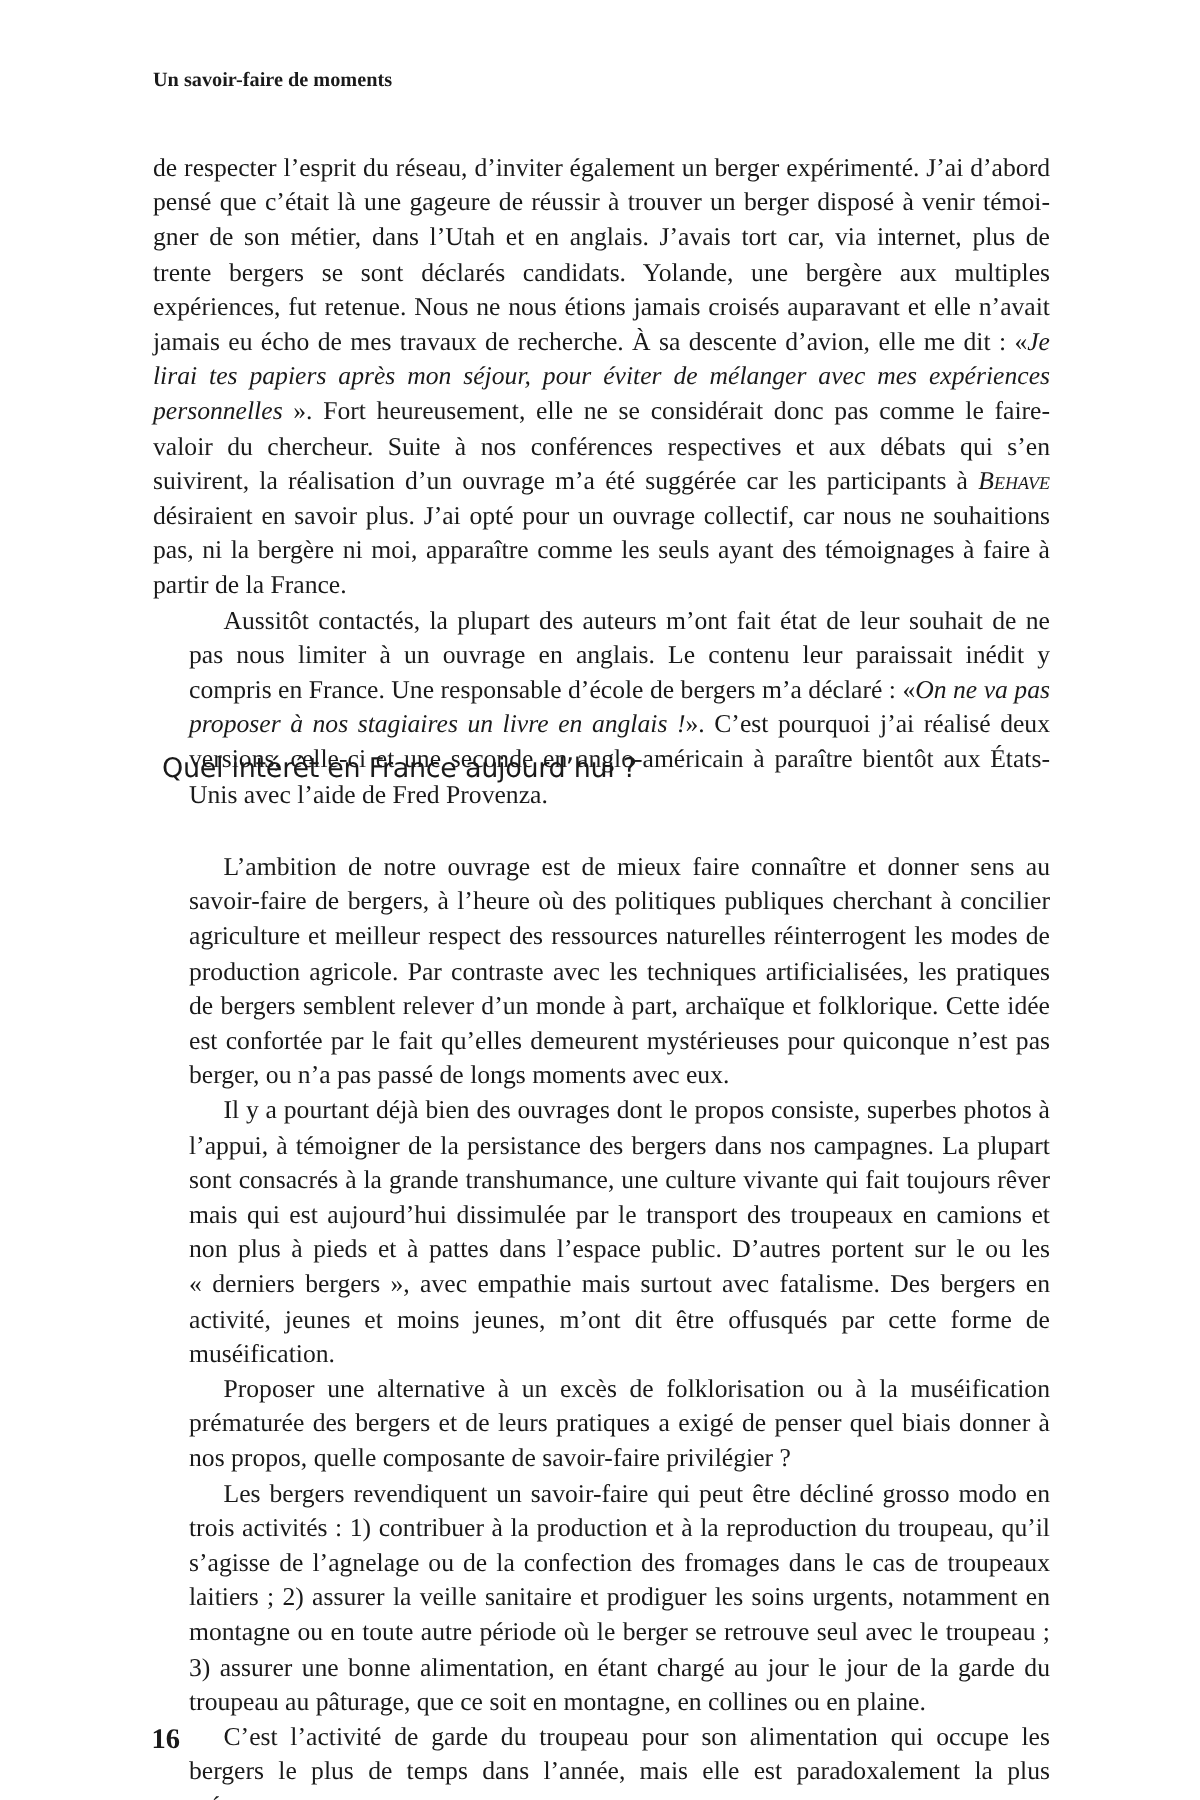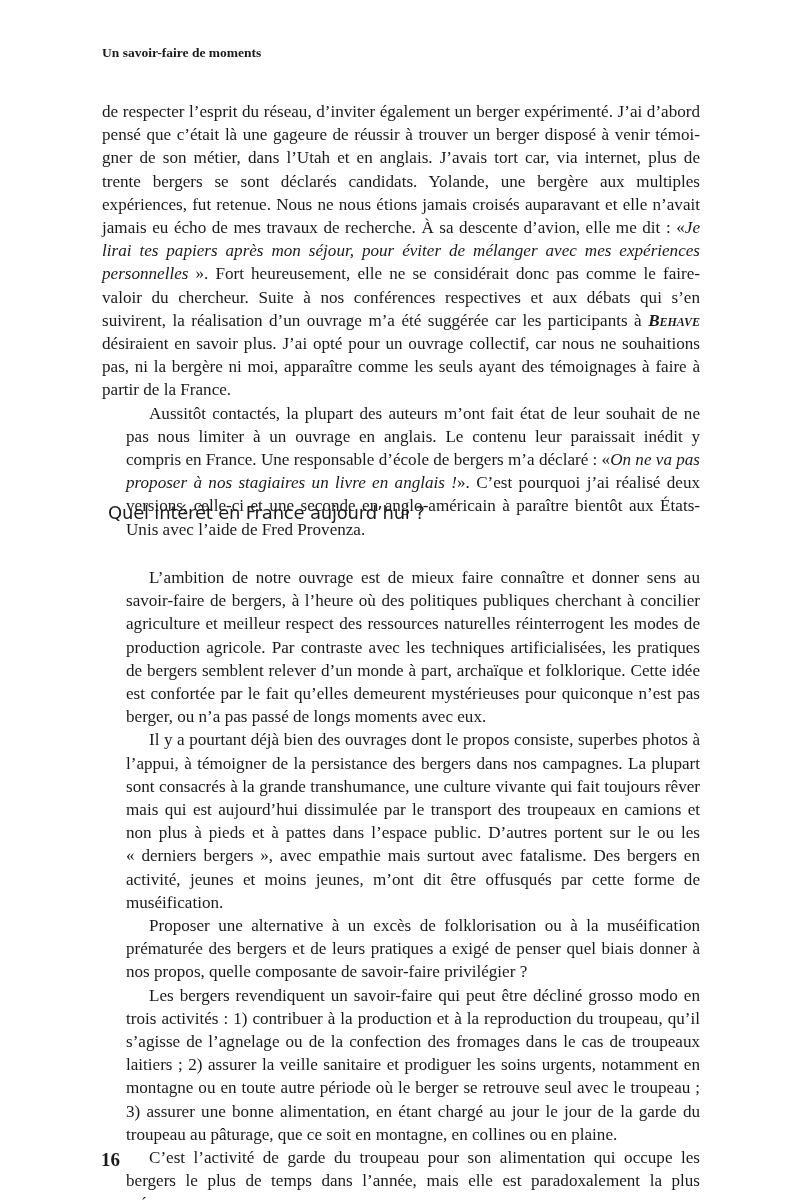--- a/index.html
+++ b/index.html
@@ -42,21 +42,20 @@
     .text-block p.indent {
       text-indent: 23px;
       margin-left: 24px;
     }
     .text-block p.first {
       text-indent: 0;
     }
     .smallcaps {
       font-variant: small-caps;
       font-style: italic;
-      font-weight: bold;
     }
     em { font-style: italic; }
     .section-heading {
       position: absolute;
       left: 102px;
       top: 496px;
       font-family: "DejaVu Sans", sans-serif;
       font-size: 18px;
       font-weight: normal;
       letter-spacing: -0.2px;

